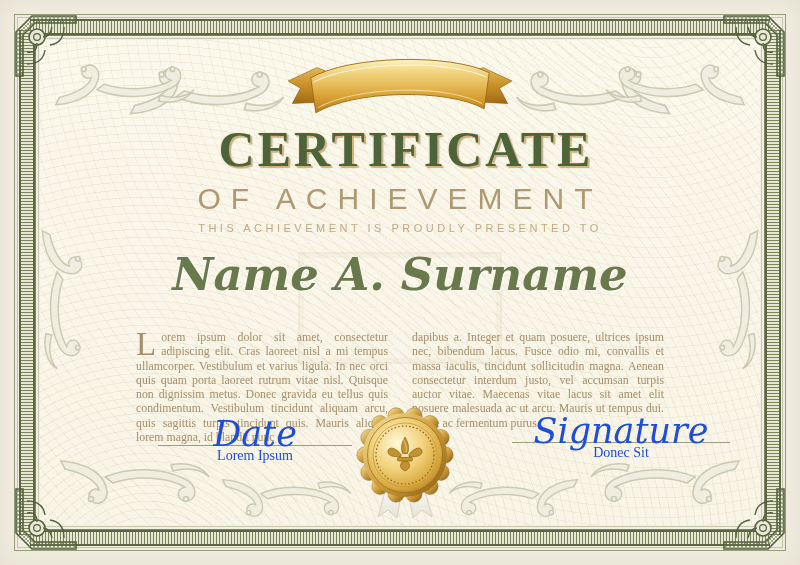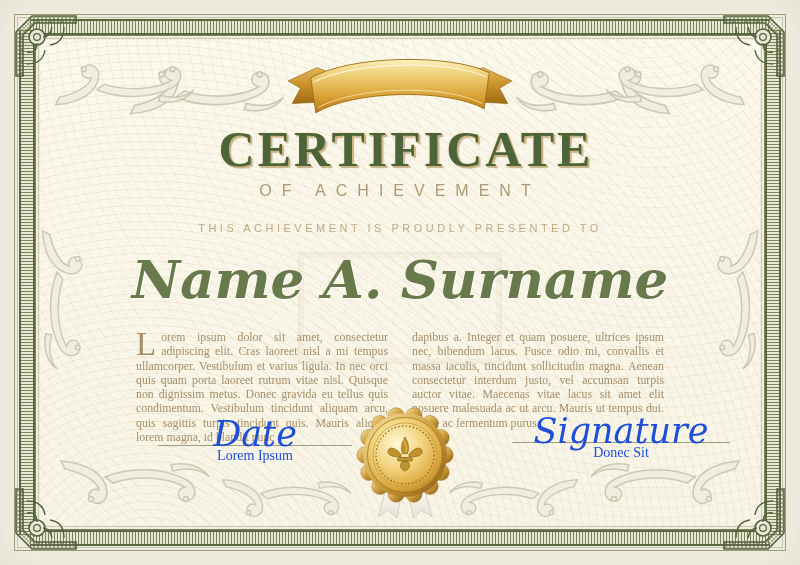--- a/index.html
+++ b/index.html
@@ -29,25 +29,25 @@
   .c-tr{right:14px;top:14px;transform:scaleX(-1);}
   .c-bl{left:14px;bottom:14px;transform:scaleY(-1);}
   .c-br{right:14px;bottom:14px;transform:scale(-1,-1);}
   .flourish{position:absolute;pointer-events:none;opacity:.85;}
   
   .ribbon{position:absolute;left:50%;top:44px;transform:translateX(-50%);width:236px;height:76px;}
   .title{position:absolute;left:12px;right:0;top:120px;text-align:center;
     font-family:"Liberation Serif",serif;font-weight:bold;font-size:50px;letter-spacing:3px;
     color:#4d6339;text-shadow:-1px -1px 0 #f4ecd2,1px 1px 0 #d3b477,2px 2px 1px rgba(125,95,45,.45);}
   .subtitle{position:absolute;left:0;right:0;top:182px;text-align:center;
-    font-size:16px;letter-spacing:10px;color:#af9973;}
+    font-size:30px;letter-spacing:10px;color:#af9973;}
   .presented{position:absolute;left:0;right:0;top:222px;text-align:center;
     font-size:11px;letter-spacing:3.5px;color:#bfa986;}
   .name{position:absolute;left:0;right:0;top:248px;text-align:center;
-    font-family:"DejaVu Serif",serif;font-style:italic;font-weight:bold;font-size:53px;
+    font-family:"DejaVu Serif",serif;font-style:italic;font-weight:bold;font-size:45px;
     color:#68794c;text-shadow:1px 1px 0 rgba(255,255,255,.8);}
   .watermark{position:absolute;left:50%;top:252px;transform:translateX(-50%);
     width:200px;height:108px;border:2px solid rgba(190,170,130,.14);
     box-shadow:inset 0 0 0 4px rgba(190,170,130,.07);pointer-events:none;}
   
   .body-cols{position:absolute;left:136px;right:136px;top:330px;display:flex;gap:24px;
     font-family:"Liberation Serif",serif;font-size:11.8px;line-height:14.3px;
     color:#a68e6a;text-align:justify;}
   .body-col{flex:1;}
   .dropcap::first-letter{float:left;font-size:33px;line-height:26px;padding:1px 5px 0 0;color:#a68e6a;}

